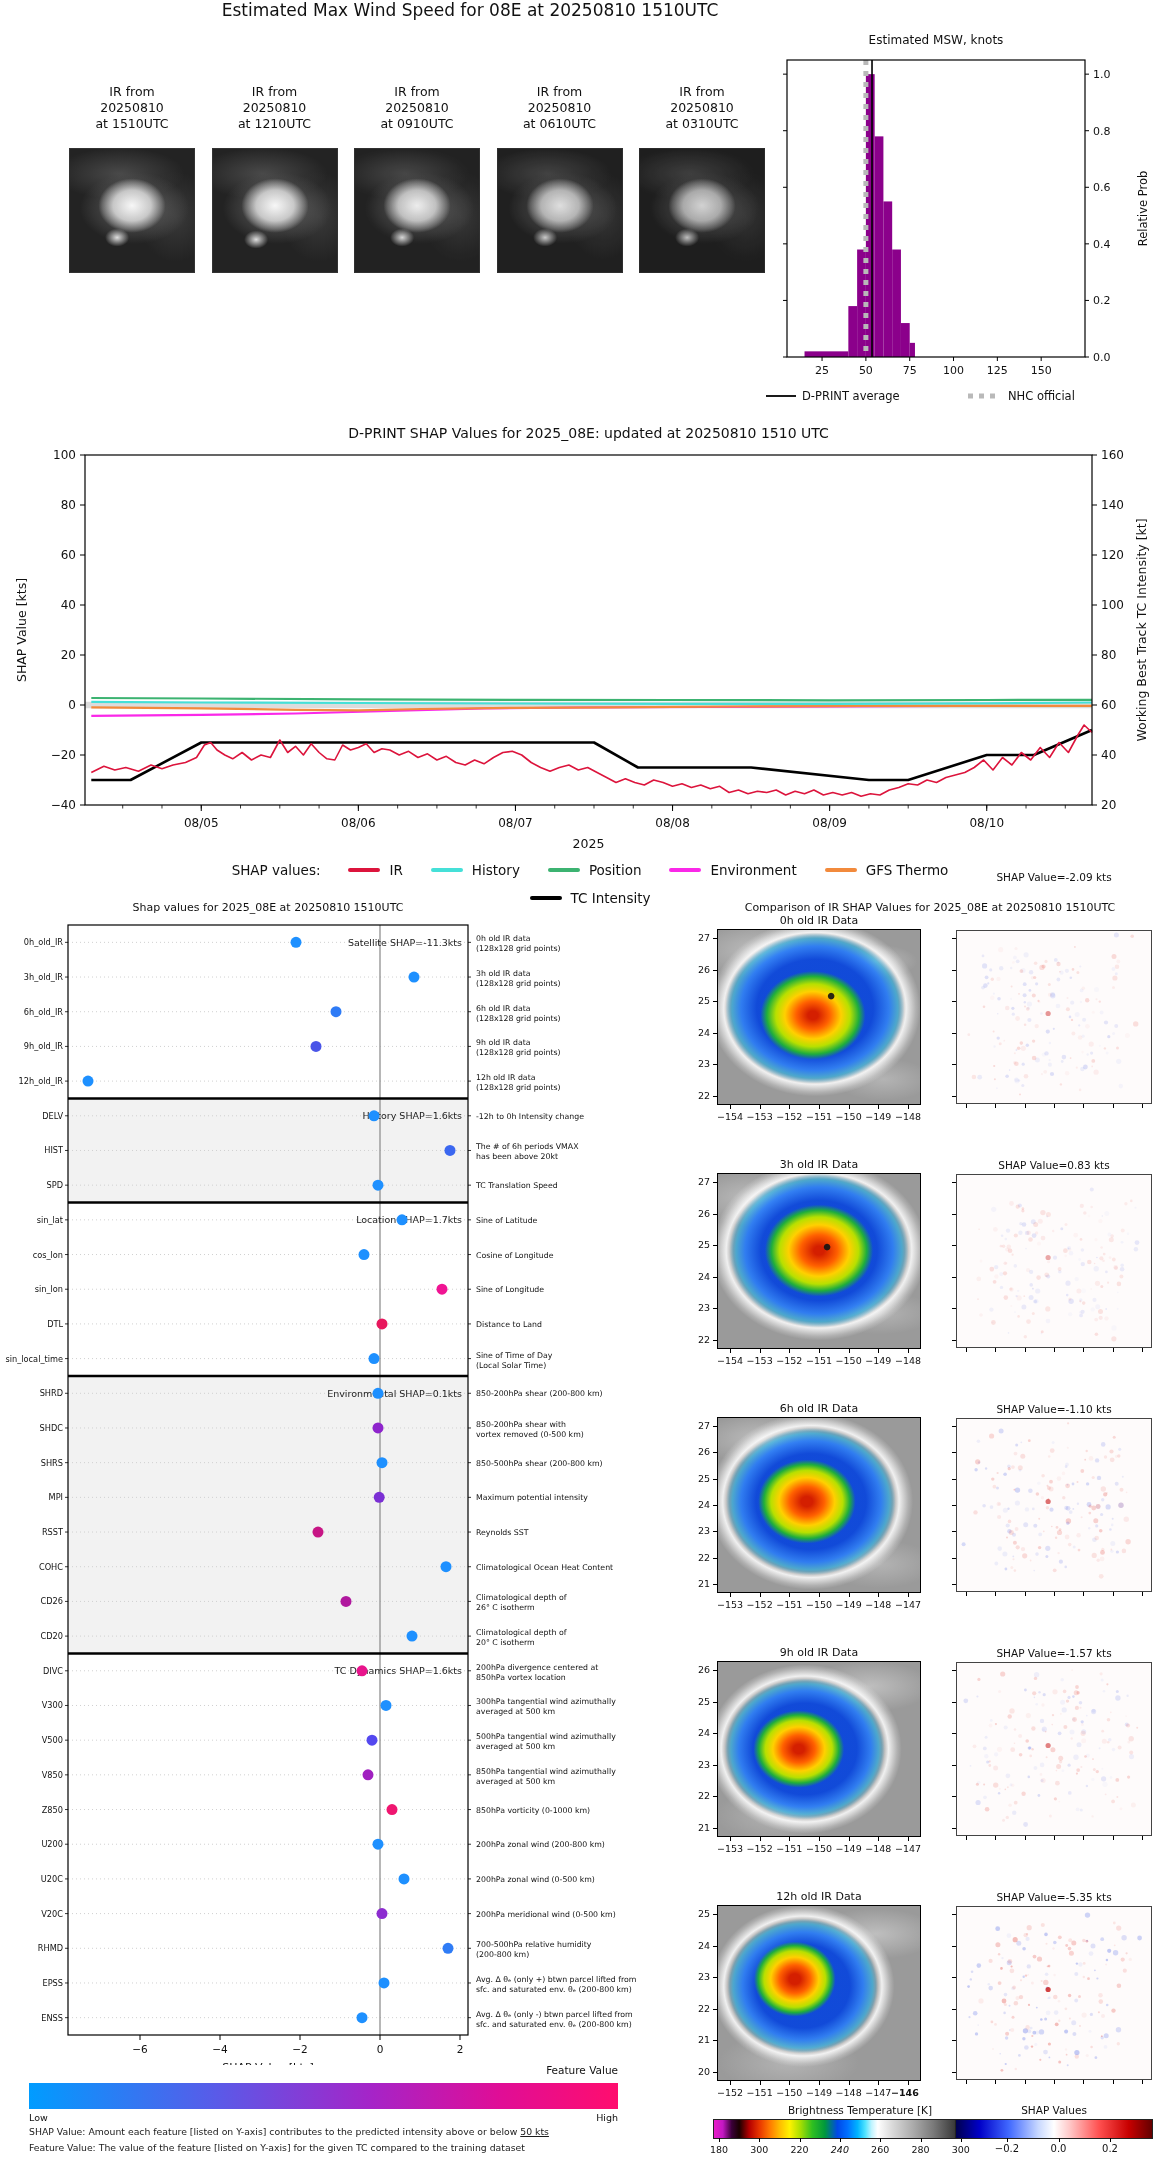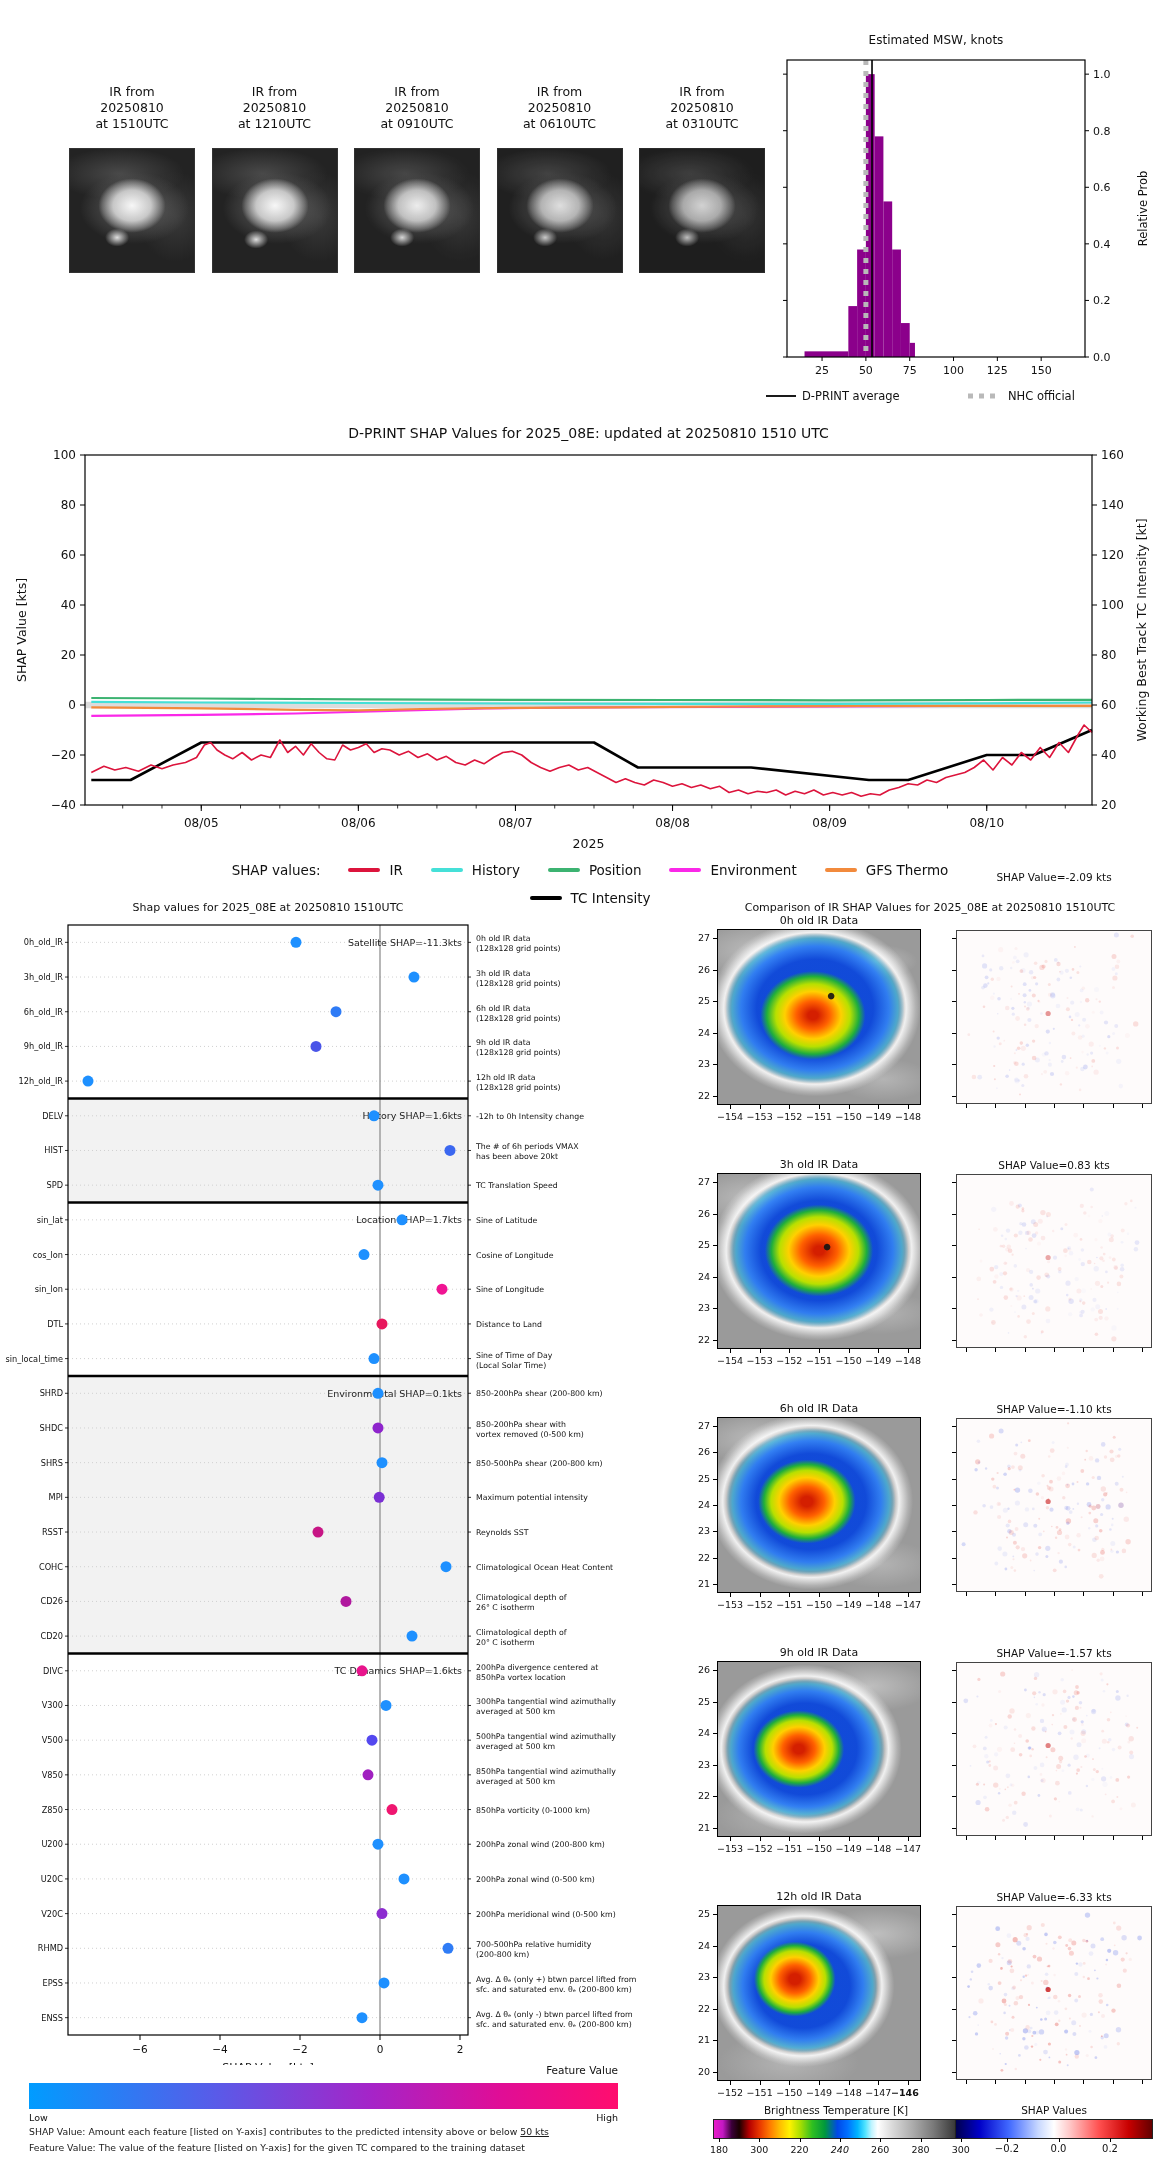--- a/index.html
+++ b/index.html
@@ -65,20 +65,21 @@
   .legend-item{display:flex;align-items:center;gap:9px;}
   .legend-swatch{width:32px;height:3.5px;border-radius:2px;}
   .dp-cbar{background:linear-gradient(90deg,#009CFF 0%,#5A5AE8 32%,#A524C8 58%,#E00D96 80%,#FF0D6E 100%);}
   .bt-cbar{background:linear-gradient(90deg,#E81CC8 0%,#C318C3 3.5%,#3A0038 7%,#1A0000 10%,#B50000 14%,#E83500 18%,#FF7700 22%,#FFBB00 26%,#FFF200 30%,#AEE000 34%,#2FBF20 39%,#00983C 44%,#0048E8 49%,#0070FF 53%,#00B4FF 57%,#4FE3FF 60%,#BFF4FF 62.5%,#FFFFFF 65%,#D8D8D8 71%,#ABABAB 79%,#7A7A7A 87%,#3E3E3E 95%,#0A0A0A 100%);}
   .sv-cbar{background:linear-gradient(90deg,#00004F 0%,#0000C8 12%,#4169FF 27%,#C8D8FF 42%,#FFFFFF 50%,#FFC8C8 58%,#FF5050 73%,#C80000 88%,#640000 100%);}
 </style>
 </head>
 <body>
 
 <div id="canvas">
+  <div class="abs figtitle" style="left:0;top:3;width:940px;">Estimated Max Wind Speed for 08E at 20250810 1510UTC</div>
 
   <div id="thumbs" class="abs" style="left:0;top:0;width:770px;height:300px;">
       <div class="thumb-cap" style="position:absolute;left:61px;top:84px;width:142px;">
         <div>IR from</div>
         <div>20250810</div>
         <div>at 1510UTC</div>
       </div>
       <div class="sat v0" style="position:absolute;left:69px;top:148px;width:126px;height:125px;"></div>
       <div class="thumb-cap" style="position:absolute;left:203.5px;top:84px;width:142px;">
         <div>IR from</div>
@@ -1383,21 +1384,21 @@
         <circle cx="88.3" cy="67.2" r="2.6" fill="rgb(70,95,230)" opacity="0.11"></circle>
         <circle cx="100.4" cy="108.6" r="0.8" fill="rgb(225,60,50)" opacity="0.10"></circle>
         <circle cx="80.7" cy="42.3" r="1.3" fill="rgb(70,95,230)" opacity="0.06"></circle>
         <circle cx="149.0" cy="122.3" r="2.6" fill="rgb(70,95,230)" opacity="0.03"></circle>
         <circle cx="111.5" cy="39.1" r="1.7" fill="rgb(225,60,50)" opacity="0.16"></circle>
         <circle cx="137.6" cy="48.7" r="2.0" fill="rgb(70,95,230)" opacity="0.09"></circle>
         <circle cx="146.7" cy="69.2" r="1.4" fill="rgb(225,60,50)" opacity="0.10"></circle>
         <circle cx="92.11999999999999" cy="83.52" r="2.6" fill="rgb(200,20,20)" opacity="0.52"></circle>
       </svg>
       <div class="paneltitle" style="position:absolute;left:718px;top:1890px;width:202px;">12h old IR Data</div>
-      <div class="shaptitle" style="position:absolute;left:956px;top:1891px;width:196px;">SHAP Value=-6.33 kts</div>
+      <div class="shaptitle" style="position:absolute;left:956px;top:1891px;width:196px;">SHAP Value=-5.35 kts</div>
       <div class="irmap irm4" style="position:absolute;left:718px;top:1906px;width:202px;height:174px;"></div>
       <div style="position:absolute;left:713px;top:1914px;width:5px;height:1px;background:#000;"></div>
       <div class="ticklbl" style="position:absolute;left:686px;top:1908px;width:24px;text-align:right;">25</div>
       <div style="position:absolute;left:952px;top:1914px;width:4px;height:1px;background:#000;"></div>
       <div style="position:absolute;left:713px;top:1945.6px;width:5px;height:1px;background:#000;"></div>
       <div class="ticklbl" style="position:absolute;left:686px;top:1939.6px;width:24px;text-align:right;">24</div>
       <div style="position:absolute;left:952px;top:1945.6px;width:4px;height:1px;background:#000;"></div>
       <div style="position:absolute;left:713px;top:1977.2px;width:5px;height:1px;background:#000;"></div>
       <div class="ticklbl" style="position:absolute;left:686px;top:1971.2px;width:24px;text-align:right;">23</div>
       <div style="position:absolute;left:952px;top:1977.2px;width:4px;height:1px;background:#000;"></div>
@@ -1600,21 +1601,21 @@
         <circle cx="59.8" cy="97.2" r="2.3" fill="rgb(225,60,50)" opacity="0.16"></circle>
         <circle cx="128.1" cy="109.1" r="2.6" fill="rgb(225,60,50)" opacity="0.06"></circle>
         <circle cx="81.1" cy="126.6" r="2.1" fill="rgb(70,95,230)" opacity="0.07"></circle>
         <circle cx="92.1" cy="106.8" r="2.4" fill="rgb(70,95,230)" opacity="0.06"></circle>
         <circle cx="16.1" cy="65.7" r="1.3" fill="rgb(70,95,230)" opacity="0.19"></circle>
         <circle cx="162.7" cy="22.1" r="2.6" fill="rgb(225,60,50)" opacity="0.14"></circle>
         <circle cx="92.11999999999999" cy="83.52" r="2.6" fill="rgb(200,20,20)" opacity="0.80"></circle>
       </svg>
     </div>
 
-  <div class="abs cbar-title" style="left:710px;top:2104px;width:252px;">Brightness Temperature [K]</div>
+  <div class="abs cbar-title" style="left:734px;top:2104px;width:252px;">Brightness Temperature [K]</div>
   <div class="abs bt-cbar" style="left:714px;top:2120px;width:252px;height:18px;outline:1px solid #222;"></div>
   <div id="bt-ticks" class="abs" style="left:0;top:0;">
       <div style="position:absolute;left:719px;top:2138px;width:1px;height:4px;background:#000;"></div>
       <div class="ticklbl" style="position:absolute;left:704px;top:2144px;width:30px;text-align:center;">180</div>
       <div style="position:absolute;left:759.3px;top:2138px;width:1px;height:4px;background:#000;"></div>
       <div class="ticklbl" style="position:absolute;left:744.3px;top:2144px;width:30px;text-align:center;">300</div>
       <div style="position:absolute;left:799.6px;top:2138px;width:1px;height:4px;background:#000;"></div>
       <div class="ticklbl" style="position:absolute;left:784.6px;top:2144px;width:30px;text-align:center;">220</div>
       <div style="position:absolute;left:839.9px;top:2138px;width:1px;height:4px;background:#000;"></div>
       <div class="ticklbl" style="position:absolute;left:824.9px;top:2144px;width:30px;text-align:center;font-style:italic;">240</div>

